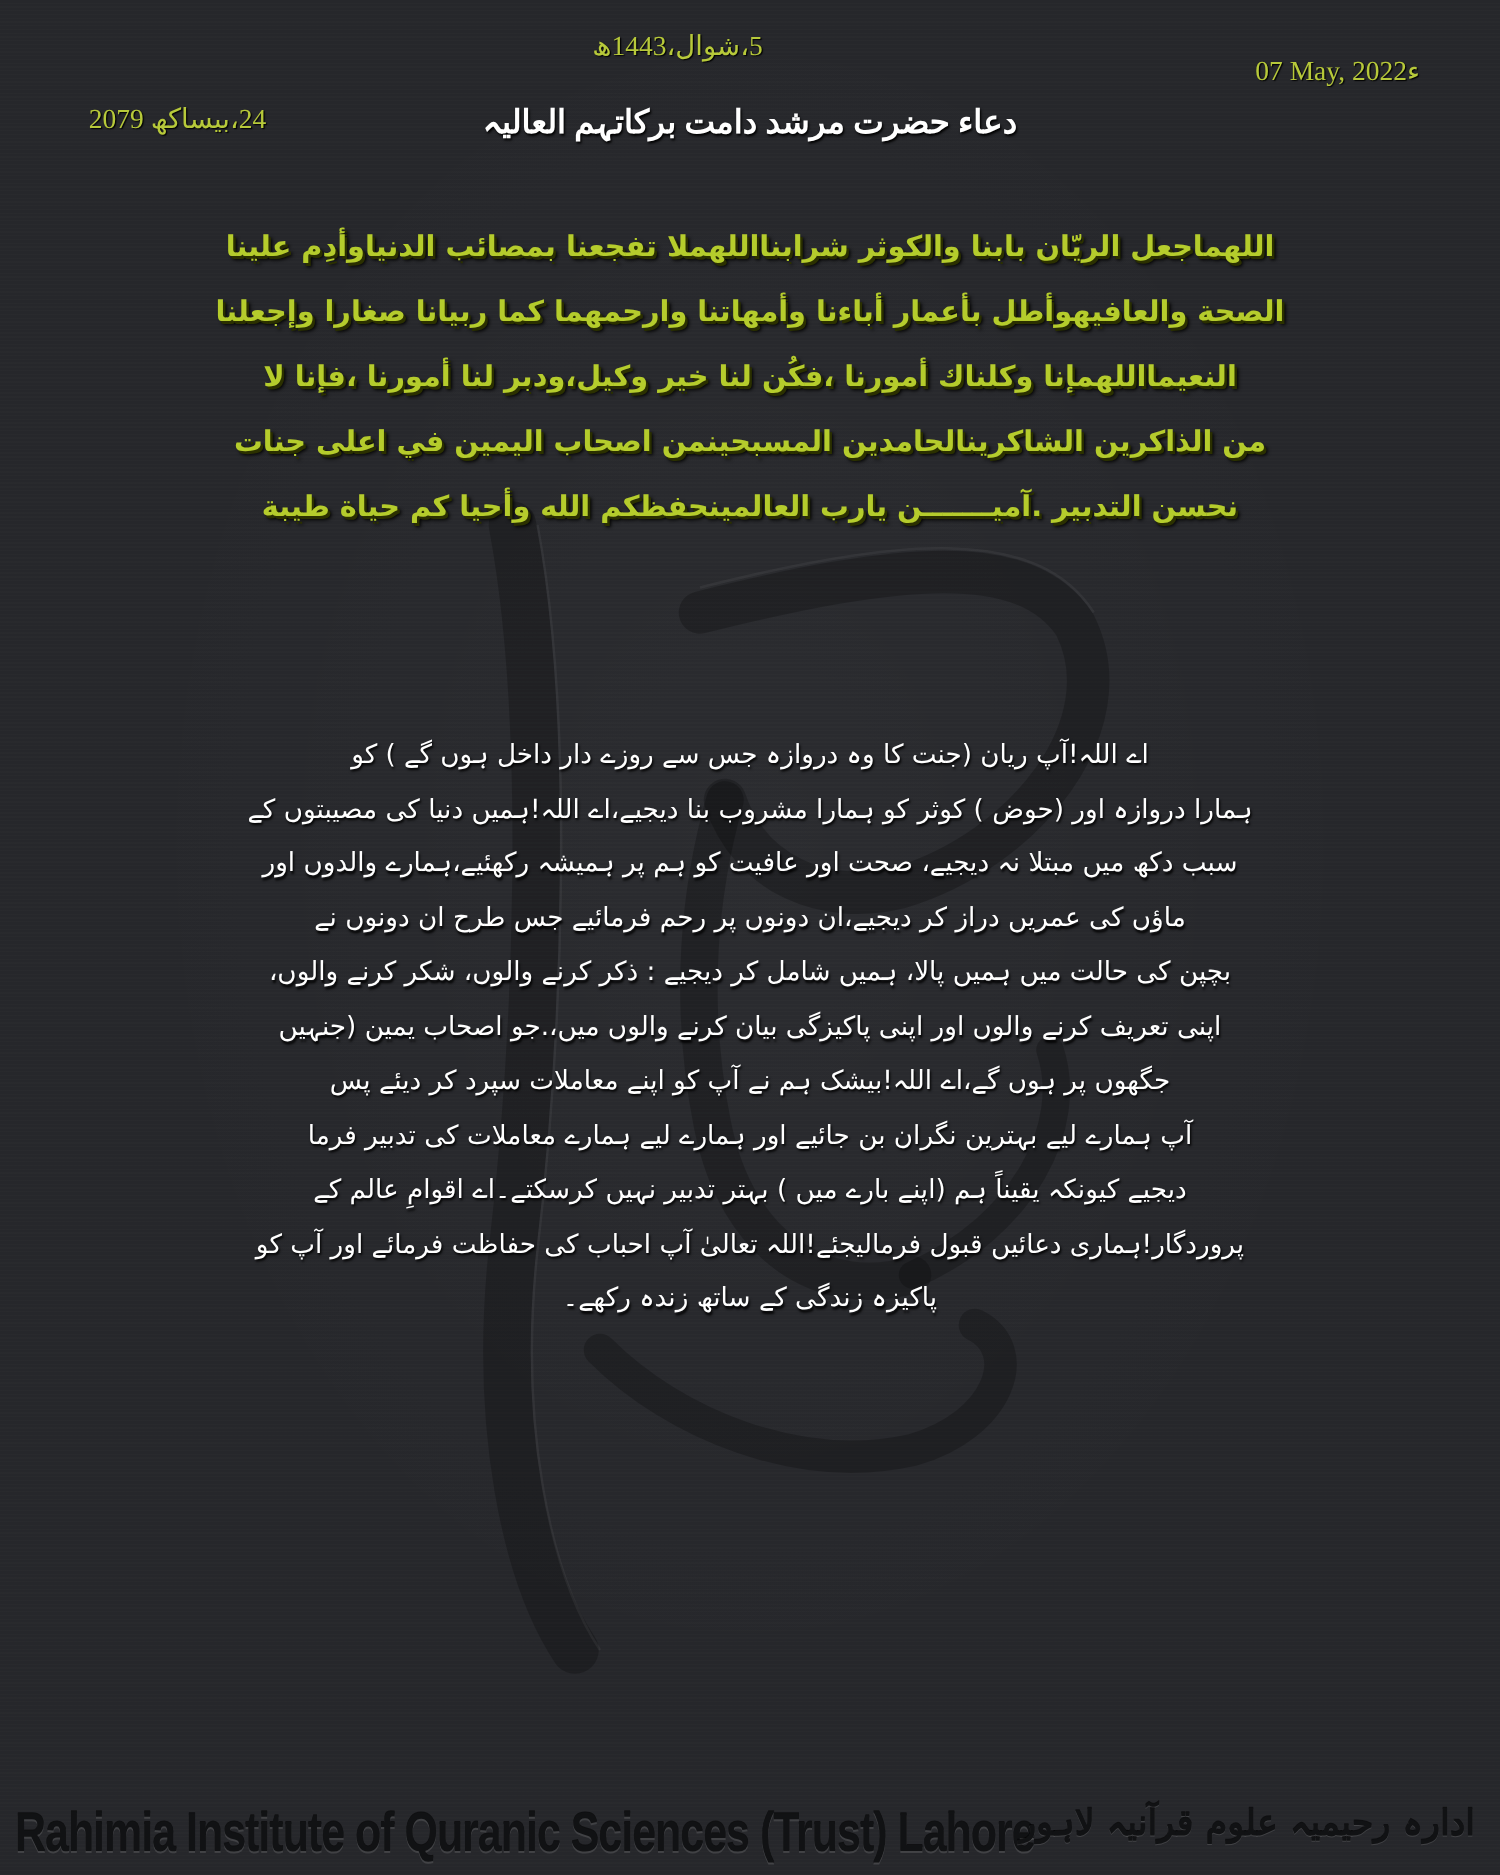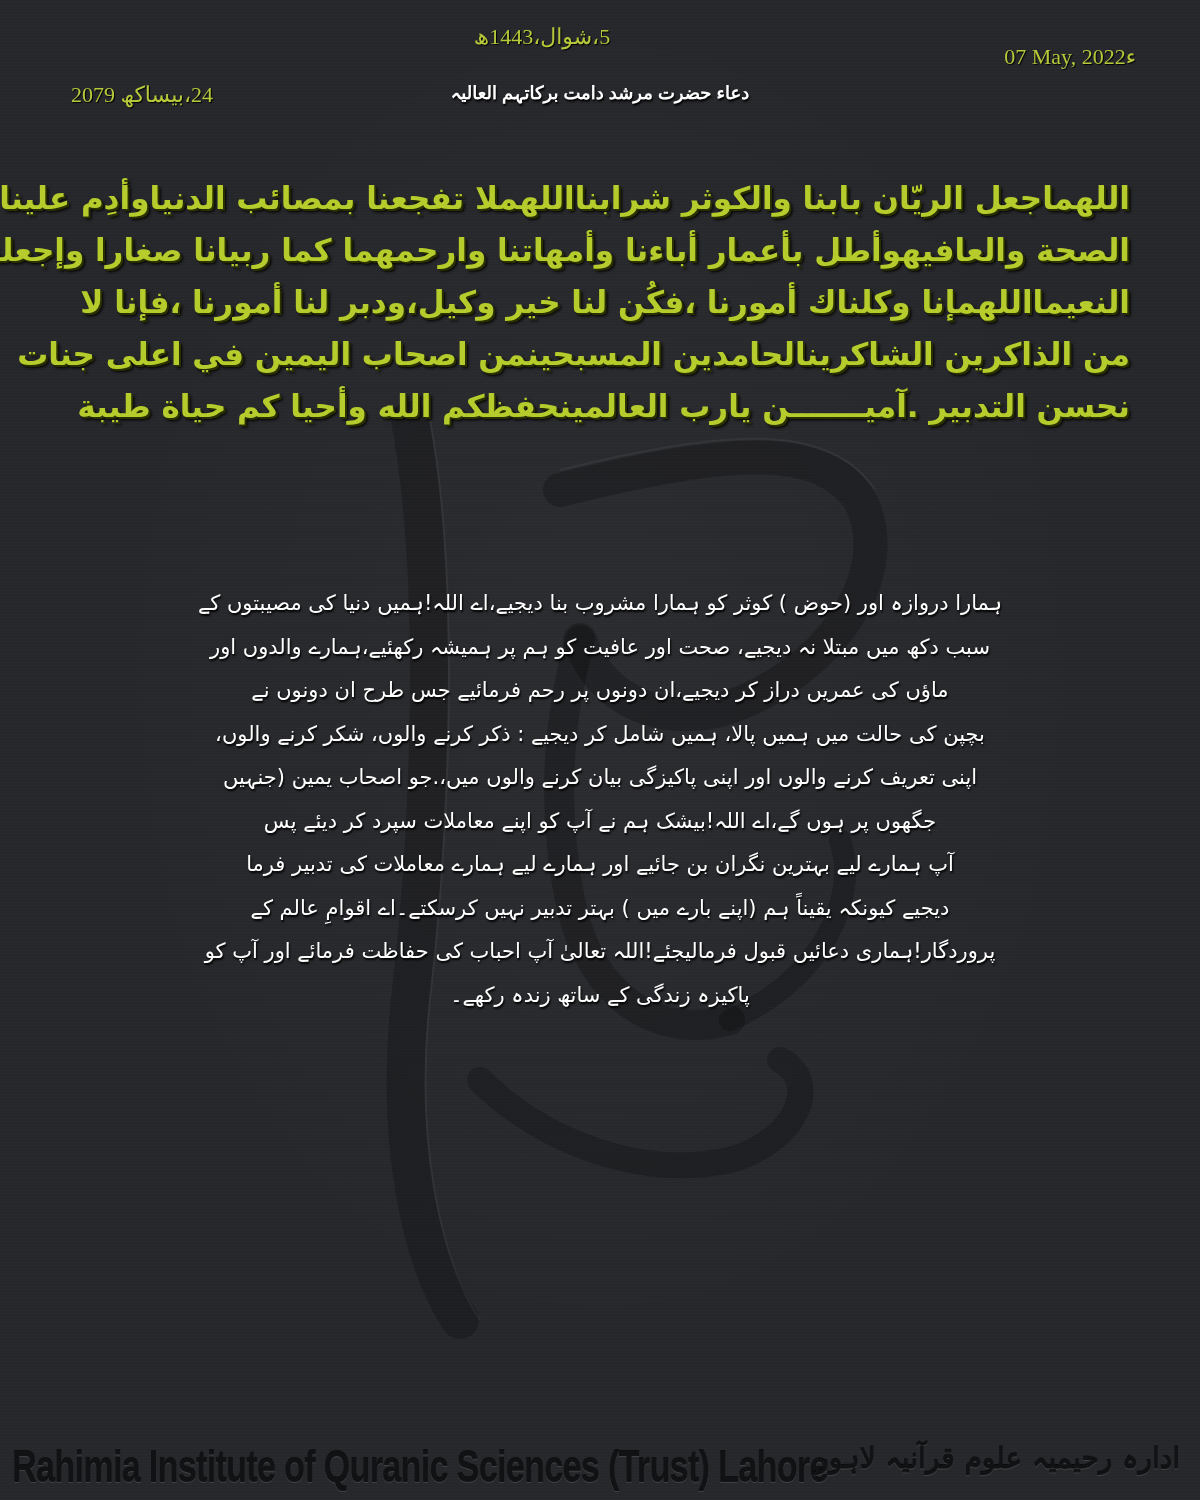--- a/index.html
+++ b/index.html
@@ -45,36 +45,36 @@
     .date-gregorian { top: 44px; right: 64px; }
 
     .title {
       position: absolute;
       top: 82px;
       left: 0;
       width: 1200px;
       text-align: center;
       direction: rtl;
       color: #ffffff;
-      font-family: Liberation Sans, sans-serif;
-      font-size: 18px;
+      font-family: Liberation Serif, serif;
+      font-size: 26px;
       font-weight: bold;
       text-shadow: 1px 2px 2px #000;
     }
 
     .arabic-dua {
       position: absolute;
       top: 172px;
       left: 70px;
       width: 1060px;
       direction: rtl;
-      text-align: right;
+      text-align: center;
       color: #b5cc2c;
       font-family: "DejaVu Sans", sans-serif;
-      font-size: 31px;
+      font-size: 23px;
       font-weight: bold;
       line-height: 52px;
       text-shadow: 2px 2px 0 #2b3000, 3px 3px 3px #000;
     }
     .arabic-dua .line { display: block; white-space: nowrap; }
 
     .urdu-translation {
       position: absolute;
       top: 582px;
       left: 160px;
@@ -155,20 +155,21 @@
 
   <div class="arabic-dua">
     <span class="line">اللهماجعل الريّان بابنا والكوثر شرابنااللهملا تفجعنا بمصائب الدنياوأدِم علينا</span>
     <span class="line">الصحة والعافيهوأطل بأعمار أباءنا وأمهاتنا وارحمهما كما ربيانا صغارا وإجعلنا</span>
     <span class="line">النعيمااللهمإنا وكلناك أمورنا ،فكُن لنا خير وكيل،ودبر لنا أمورنا ،فإنا لا</span>
     <span class="line">من الذاكرين الشاكرينالحامدين المسبحينمن اصحاب اليمين في اعلى جنات</span>
     <span class="line">نحسن التدبير .آميـــــــن يارب العالمينحفظكم الله وأحيا كم حياة طيبة</span>
   </div>
 
   <div class="urdu-translation">
+    <span class="line">اے اللہ!آپ ریان (جنت کا وہ دروازہ جس سے روزے دار داخل ہوں گے ) کو</span>
     <span class="line">ہمارا دروازہ اور (حوض ) کوثر کو ہمارا مشروب بنا دیجیے،اے اللہ!ہمیں دنیا کی مصیبتوں کے</span>
     <span class="line">سبب دکھ میں مبتلا نہ دیجیے، صحت اور عافیت کو ہم پر ہمیشہ رکھئیے،ہمارے والدوں اور</span>
     <span class="line">ماؤں کی عمریں دراز کر دیجیے،ان دونوں پر رحم فرمائیے جس طرح ان دونوں نے</span>
     <span class="line">بچپن کی حالت میں ہمیں پالا، ہمیں شامل کر دیجیے : ذکر کرنے والوں، شکر کرنے والوں،</span>
     <span class="line">اپنی تعریف کرنے والوں اور اپنی پاکیزگی بیان کرنے والوں میں،.جو اصحاب یمین (جنہیں</span>
     <span class="line">جگھوں پر ہوں گے،اے اللہ!بیشک ہم نے آپ کو اپنے معاملات سپرد کر دیئے پس</span>
     <span class="line">آپ ہمارے لیے بہترین نگران بن جائیے اور ہمارے لیے ہمارے معاملات کی تدبیر فرما</span>
     <span class="line">دیجیے کیونکہ یقیناً ہم (اپنے بارے میں ) بہتر تدبیر نہیں کرسکتے۔اے اقوامِ عالم کے</span>
     <span class="line">پروردگار!ہماری دعائیں قبول فرمالیجئے!اللہ تعالیٰ آپ احباب کی حفاظت فرمائے اور آپ کو</span>
     <span class="line">پاکیزہ زندگی کے ساتھ زندہ رکھے۔</span>

